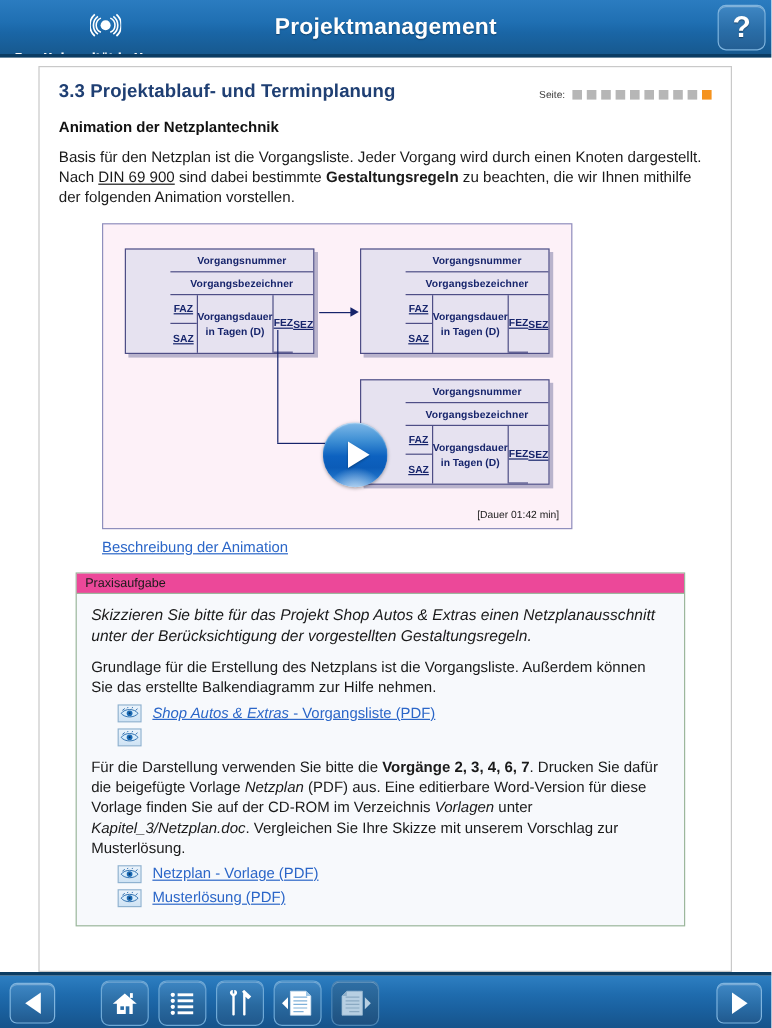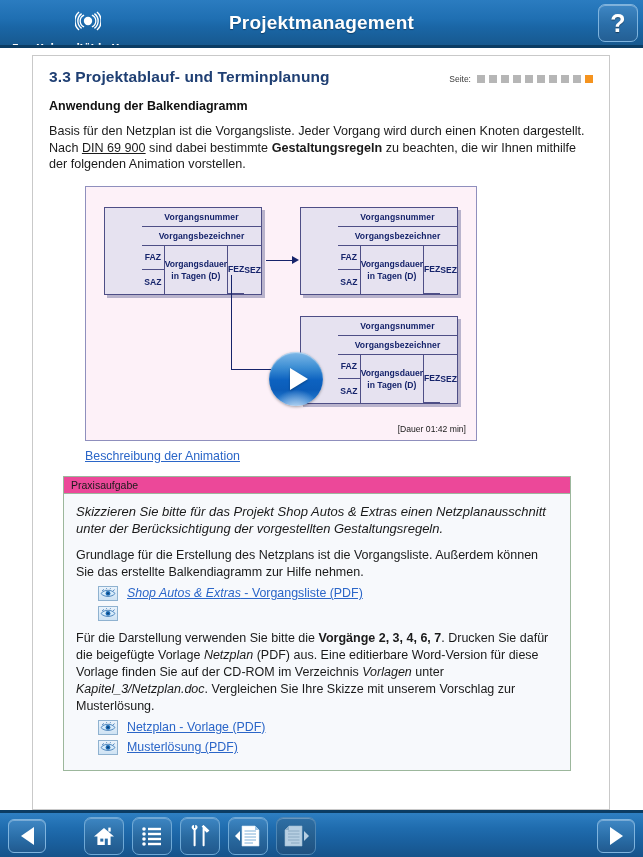--- a/index.html
+++ b/index.html
@@ -95,21 +95,21 @@
   }
   .node .r3 { display:flex; height:48px; }
   .node .c-l { width:34px; display:flex; flex-direction:column; }
   .node .c-r { width:34px; display:flex; flex-direction:row; }
   .node .c-m {
     flex:1; display:flex; flex-direction:column; align-items:center; justify-content:center;
     border-left:1px solid #4e4e86; border-right:1px solid #4e4e86;
     line-height:12px; text-align:center;
   }
   .node .cell {
-    flex:1; display:flex; align-items:center; justify-content:center;
+    flex:1; display:flex; align-items:center; justify-content:center;text-decoration:underline;
   }
   .node .cell.top { border-bottom:1px solid #4e4e86; }
 
   .arrow-h { position:absolute; height:1px; background:#16246b; }
   .arrow-v { position:absolute; width:1px; background:#16246b; }
   .arrow-head {
     position:absolute; width:0; height:0;
     border-top:4px solid transparent; border-bottom:4px solid transparent;
     border-left:7px solid #16246b;
   }
@@ -241,21 +241,21 @@
         <span class="dot"></span>
         <span class="dot"></span>
         <span class="dot"></span>
         <span class="dot"></span>
         <span class="dot"></span>
         <span class="dot"></span>
         <span class="dot active"></span>
       </div>
     </div>
 
-    <h3 class="sub">Anwendung der Balkendiagramm</h3>
+    <h3 class="sub">Animation der Netzplantechnik</h3>
 
     <p class="body">
       <span>Basis für den Netzplan ist die Vorgangsliste. Jeder Vorgang wird durch einen Knoten dargestellt. Nach </span><span class="din-link">DIN 69 900</span><span> sind dabei bestimmte </span><b>Gestaltungsregeln</b><span> zu beachten, die wir Ihnen mithilfe der folgenden Animation vorstellen.</span>
     </p>
 
     
     <div class="anim-panel">
 
       <div class="node" style="left:18px; top:20px;">
         <div class="r1">Vorgangsnummer</div>

